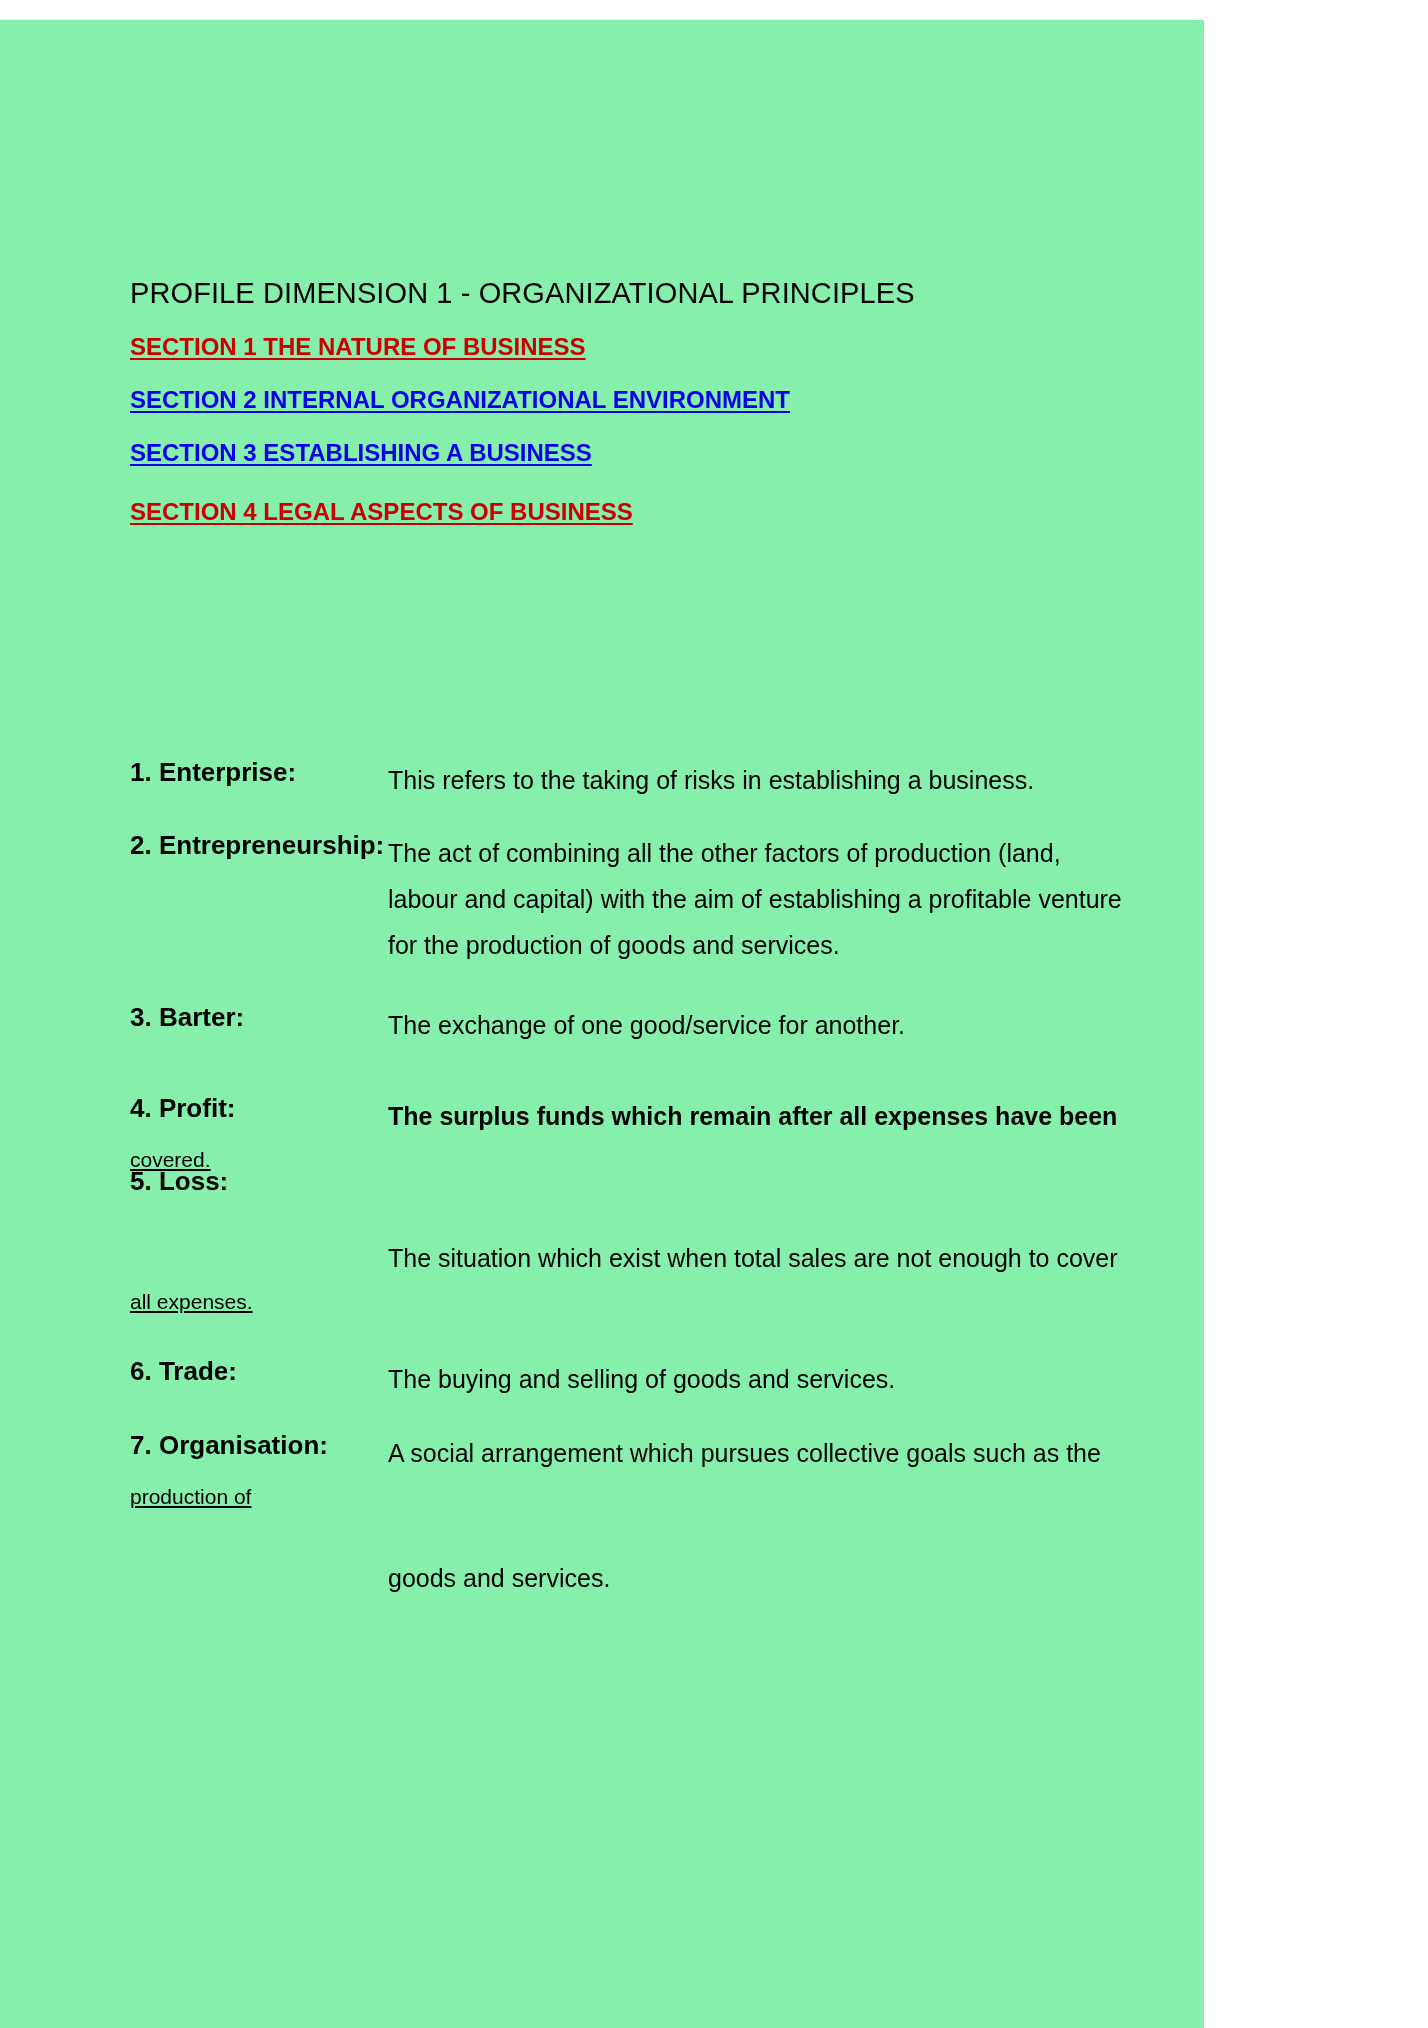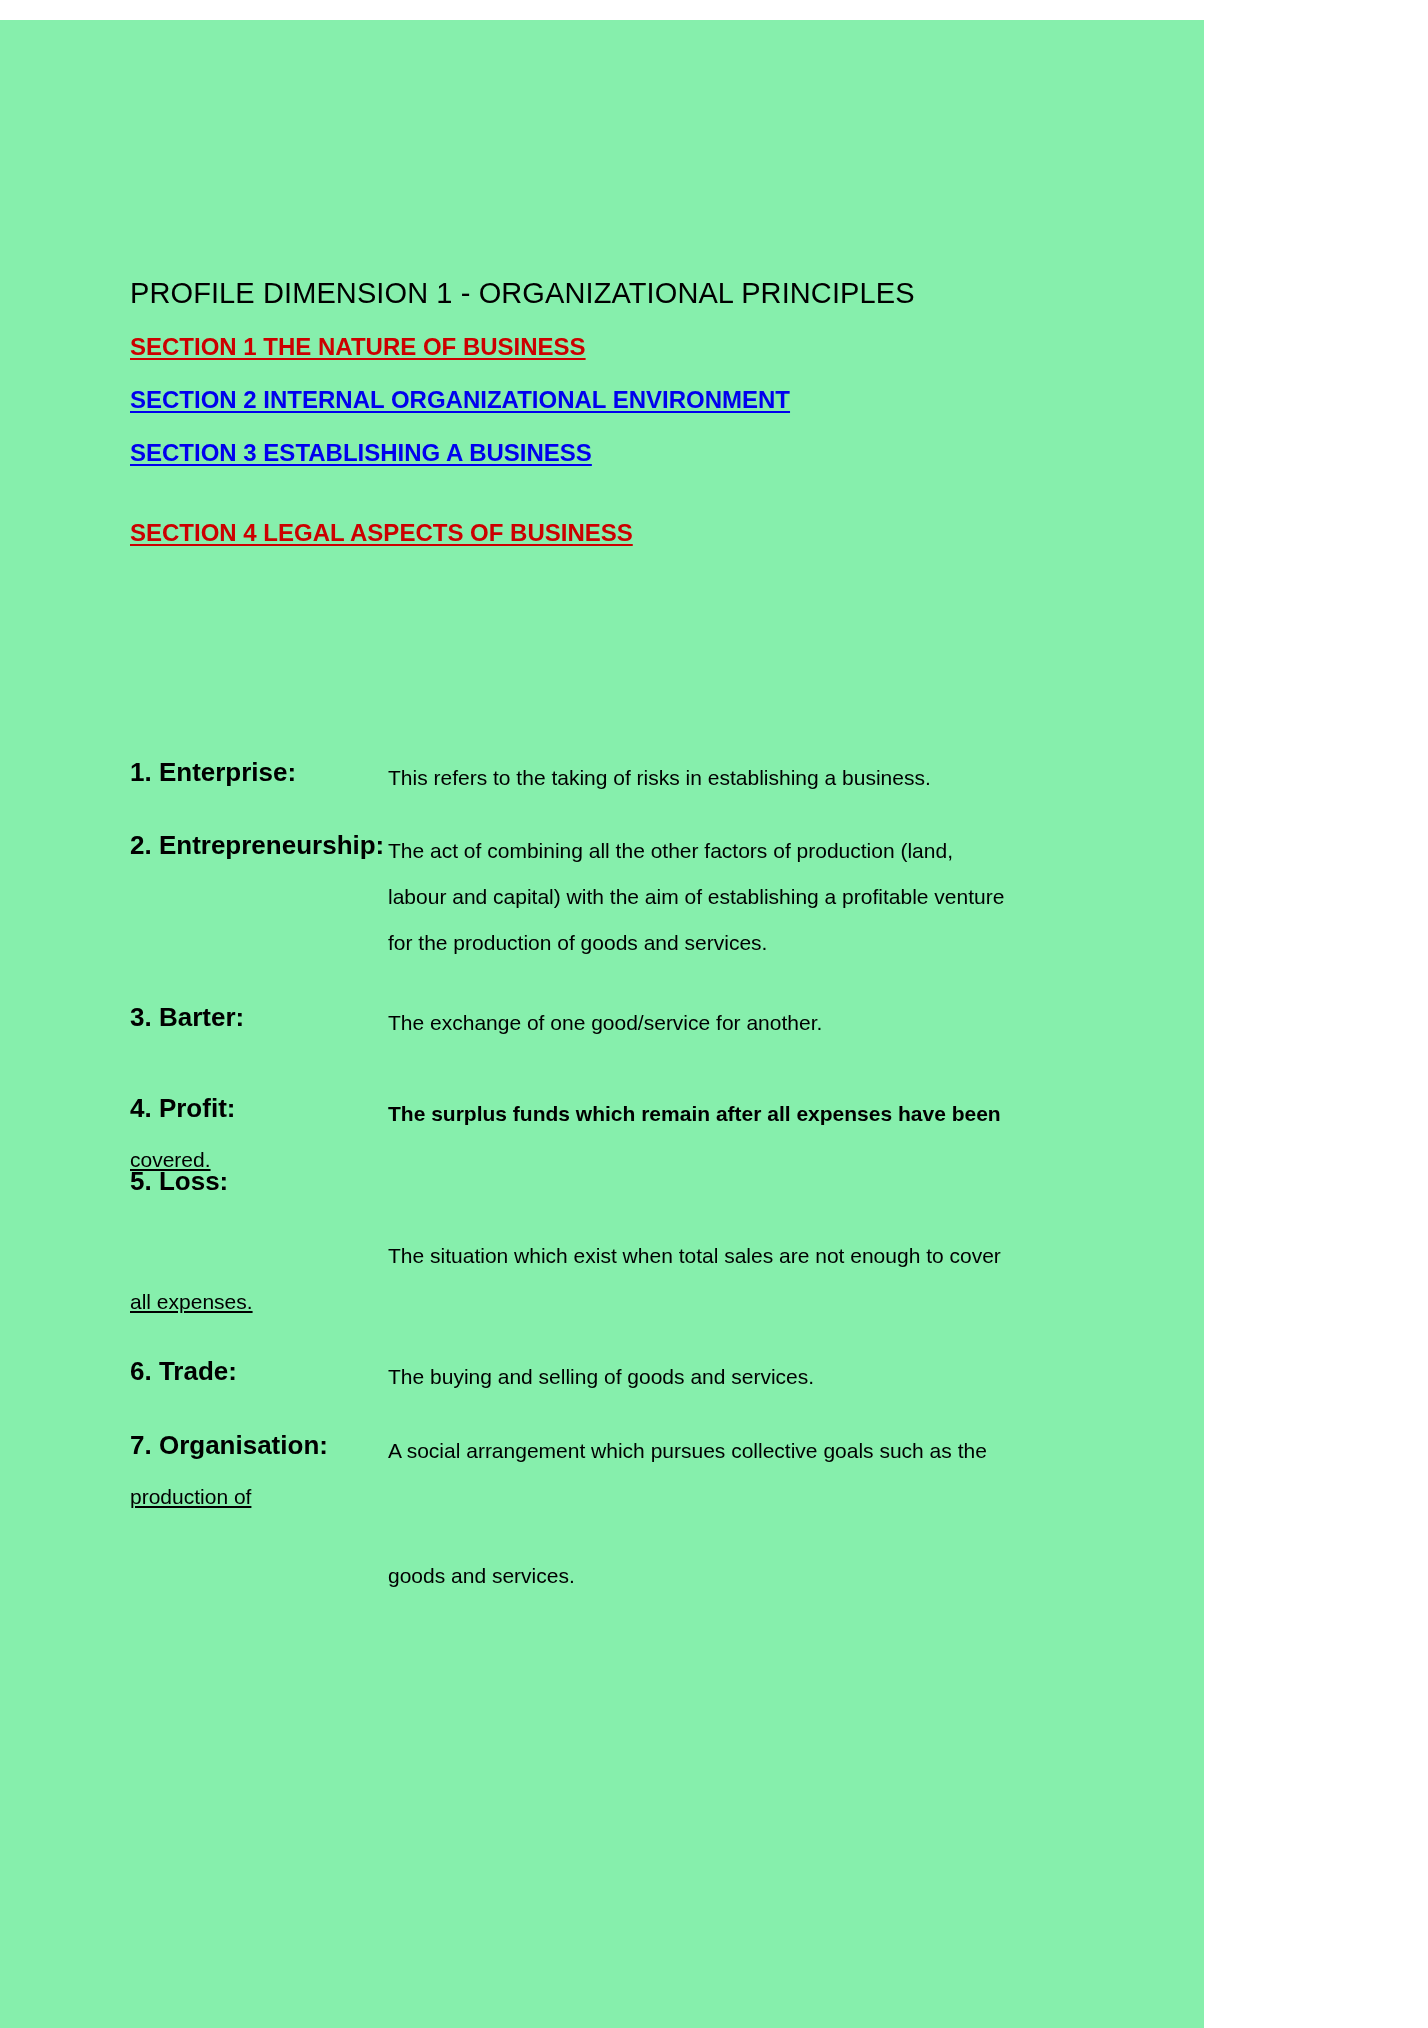--- a/index.html
+++ b/index.html
@@ -46,21 +46,21 @@
     font-weight: bold;
     text-decoration: underline;
     text-underline-offset: 3px;
     white-space: nowrap;
     line-height: 1.2;
     cursor: pointer;
   }
   .section-link.s1 { top: 313px; }
   .section-link.s2 { top: 366px; }
   .section-link.s3 { top: 419px; }
-  .section-link.s4 { top: 499px; }
+  .section-link.s4 { top: 478px; }
 
   .main-heading {
     position: absolute;
     left: 0;
     top: 535px;
     width: 1428px;
     text-align: center;
     font-size: 35px;
     font-weight: bold;
     color: #000000;
@@ -77,21 +77,21 @@
     left: 130px;
     font-size: 26px;
     font-weight: bold;
     white-space: nowrap;
     line-height: 1.2;
   }
 
   .def-body {
     position: absolute;
     left: 388px;
-    font-size: 21px;
+    font-size: 25px;
     font-weight: 400;
     white-space: nowrap;
     line-height: 1.2;
   }
 
   .def-wrap-left {
     position: absolute;
     left: 130px;
     font-size: 21px;
     font-weight: 400;

